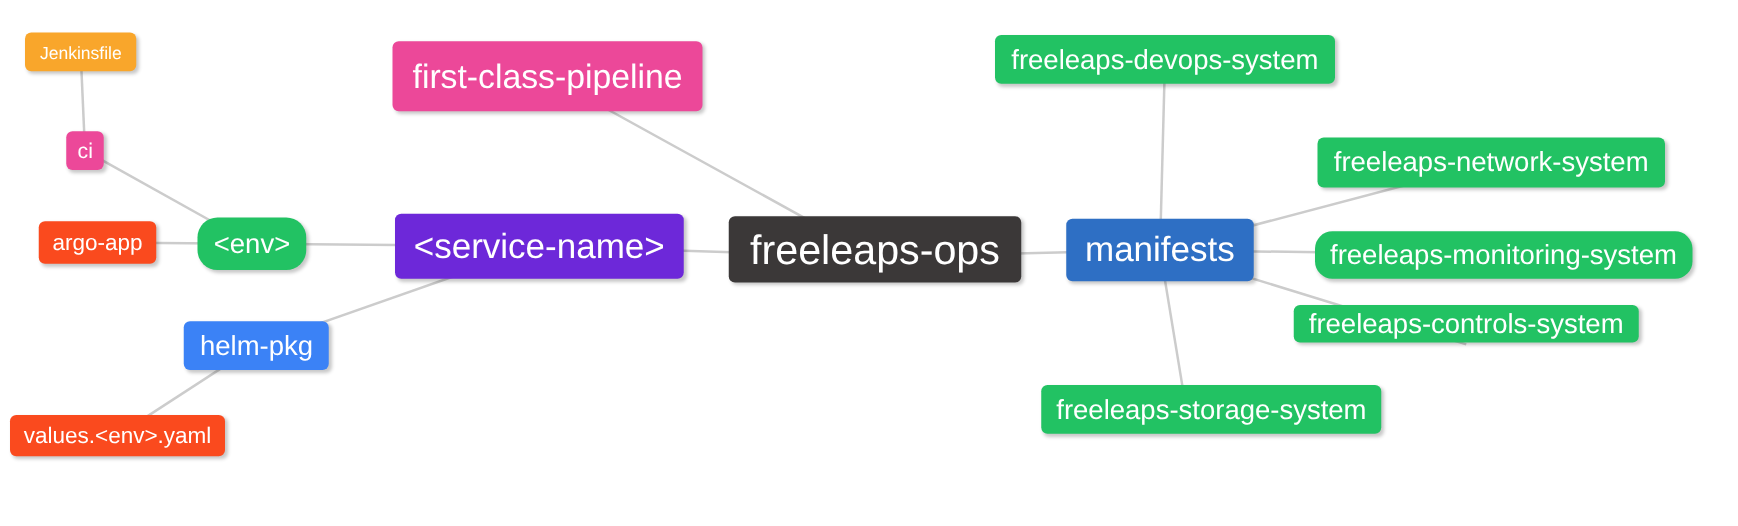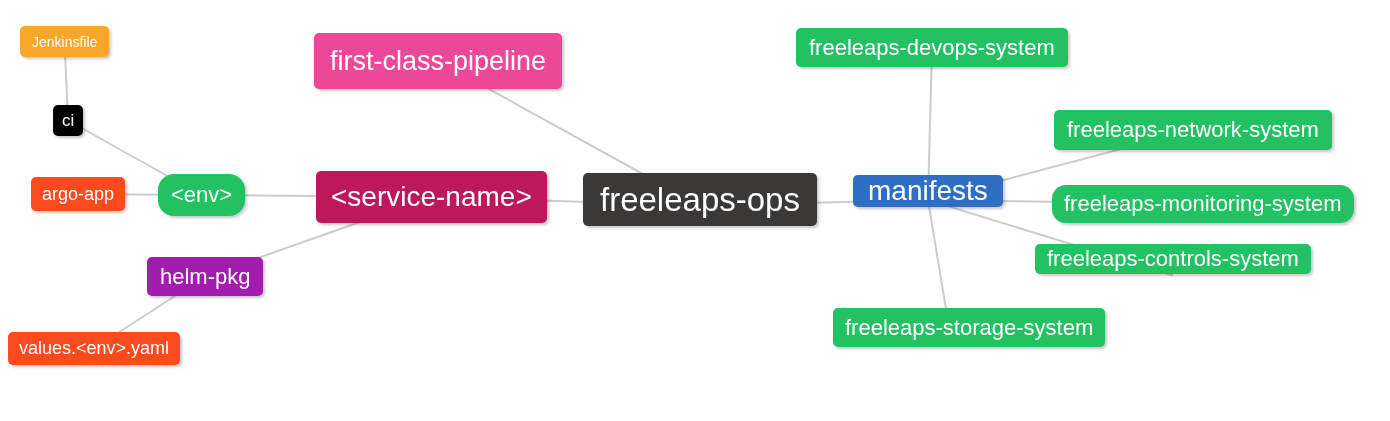--- a/index.html
+++ b/index.html
@@ -33,21 +33,21 @@
   
   #n-jenkinsfile      { left: 20px;   top: 26px;  height: 31px; font-size: 14px; padding: 0 12px; }
   #n-ci               { left: 53px;   top: 105px; height: 31px; font-size: 17px; padding: 0 9px;  }
   #n-argo-app         { left: 31px;   top: 177px; height: 34px; font-size: 18px; padding: 0 11px; }
   #n-env              { left: 158px;  top: 174px; height: 42px; font-size: 22px; padding: 0 13px; border-radius: 16px; }
   #n-helm-pkg         { left: 147px;  top: 257px; height: 39px; font-size: 22px; padding: 0 13px; }
   #n-values-env-yaml  { left: 8px;    top: 332px; height: 33px; font-size: 18px; padding: 0 11px; }
   #n-first-class-pipeline { left: 314px; top: 33px;  height: 56px; font-size: 27px; padding: 0 16px; }
   #n-service-name     { left: 316px;  top: 171px; height: 52px; font-size: 28px; padding: 0 15px; }
   #n-freeleaps-ops    { left: 583px;  top: 173px; height: 53px; font-size: 33px; padding: 0 17px; }
-  #n-manifests        { left: 853px;  top: 175px; height: 32px; font-size: 28px; padding: 4px 15px; }
+  #n-manifests        { left: 853px;  top: 175px; height: 50px; font-size: 28px; padding: 4px 15px; }
   #n-devops-system    { left: 796px;  top: 28px;  height: 39px; font-size: 22px; padding: 0 13px; }
   #n-network-system   { left: 1054px; top: 110px; height: 40px; font-size: 22px; padding: 0 13px; }
   #n-monitoring-system{ left: 1052px; top: 185px; height: 38px; font-size: 22px; padding: 0 12px; border-radius: 14px; }
   #n-controls-system  { left: 1035px; top: 244px; height: 30px; font-size: 22px; padding: 0 12px; }
   #n-storage-system   { left: 813px;  top: 308px; height: 39px; font-size: 22px; padding: 0 12px; margin-left: 20px; }
 </style>
 </head>
 <body>
 
 <div class="canvas">
@@ -63,33 +63,33 @@
       <line x1="700" y1="205.5" x2="928" y2="200" stroke="#cccccc" stroke-width="2"></line>
       <line x1="928" y1="200" x2="932" y2="47.5" stroke="#cccccc" stroke-width="2"></line>
       <line x1="928" y1="200" x2="1193" y2="130" stroke="#cccccc" stroke-width="2"></line>
       <line x1="928" y1="200" x2="1203" y2="204" stroke="#cccccc" stroke-width="2"></line>
       <line x1="928" y1="200" x2="1173" y2="275.5" stroke="#cccccc" stroke-width="2"></line>
       <line x1="928" y1="200" x2="949" y2="327.5" stroke="#cccccc" stroke-width="2"></line>
     </svg>
 
   <div class="node" id="n-jenkinsfile" style="background: rgb(249, 166, 43);">Jenkinsfile</div>
 
-  <div class="node" id="n-ci" style="background: #000000; text-align: center;">ci</div>
+  <div class="node" id="n-ci" style="background: #ec4899; text-align: center;">ci</div>
 
   <div class="node" id="n-argo-app" style="background: rgb(250, 74, 30);">argo-app</div>
 
   <div class="node" id="n-env" style="background: rgb(34, 194, 99);">&lt;env&gt;</div>
 
-  <div class="node" id="n-helm-pkg" style="background: #a21caf;">helm-pkg</div>
+  <div class="node" id="n-helm-pkg" style="background: #3b82f6;">helm-pkg</div>
 
   <div class="node" id="n-values-env-yaml" style="background: rgb(250, 74, 30);">values.&lt;env&gt;.yaml</div>
 
   <div class="node" id="n-first-class-pipeline" style="background: #ec4899;">first-class-pipeline</div>
 
-  <div class="node" id="n-service-name" style="background: #be185d;">&lt;service-name&gt;</div>
+  <div class="node" id="n-service-name" style="background: #6d28d9;">&lt;service-name&gt;</div>
 
   <div class="node" id="n-freeleaps-ops" style="background: rgb(59, 56, 56);">freeleaps-ops</div>
 
   <div class="node" id="n-manifests" style="background: rgb(46, 111, 196);">manifests</div>
 
   <div class="node" id="n-devops-system" style="background: rgb(34, 194, 99);">freeleaps-devops-system</div>
 
   <div class="node" id="n-network-system" style="background: rgb(34, 194, 99);">freeleaps-network-system</div>
 
   <div class="node" id="n-monitoring-system" style="background: rgb(34, 194, 99);">freeleaps-monitoring-system</div>

